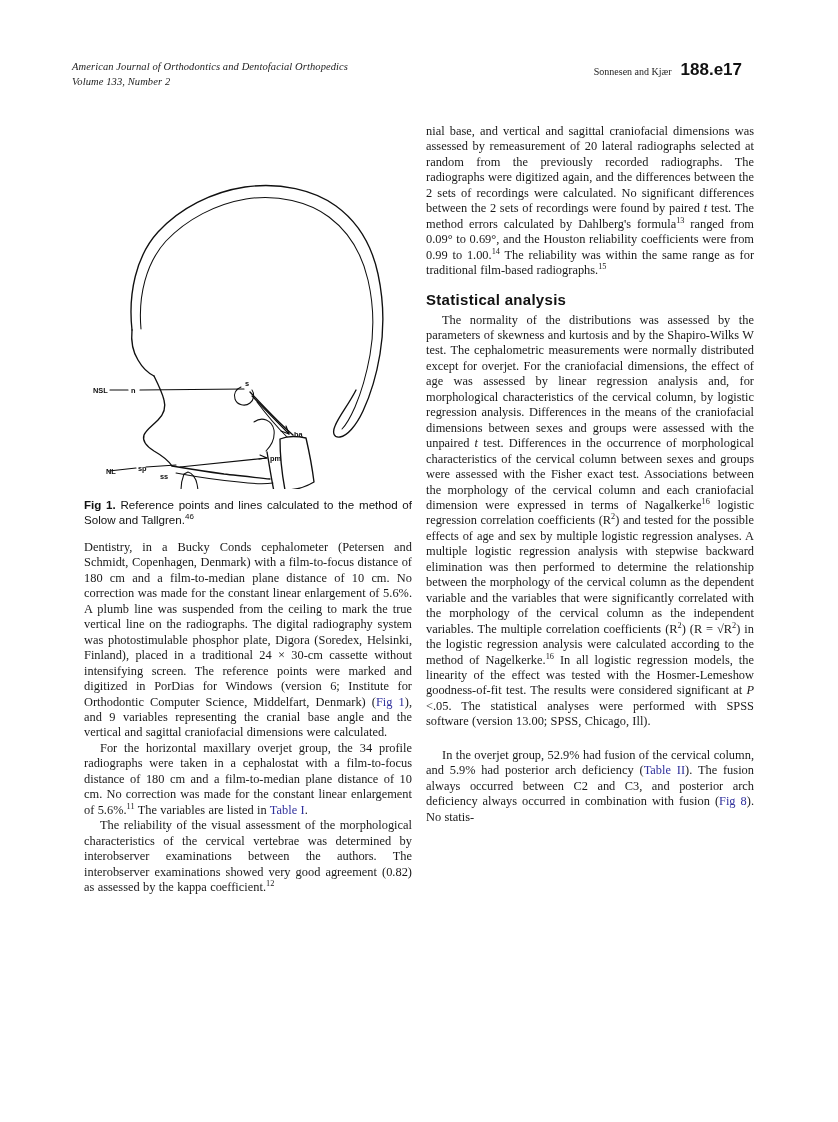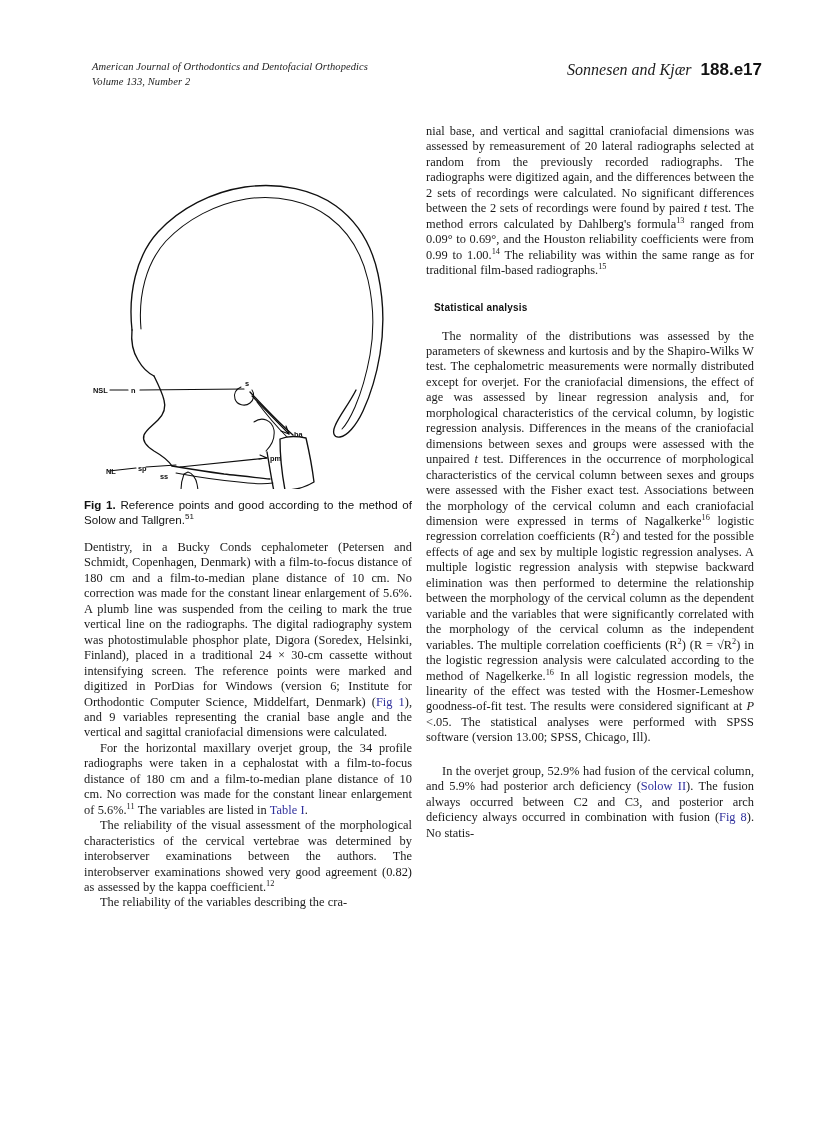--- a/index.html
+++ b/index.html
@@ -12,21 +12,21 @@
     height: 1122px;
     position: relative;
     font-family: "Liberation Serif", "DejaVu Serif", serif;
     color: #1a1a1a;
     overflow: hidden;
   }
 
   
   #running-head {
     position: absolute;
-    left: 92px;
+    left: 72px;
     top: 60px;
     width: 670px;
     height: 36px;
   }
   .rh-left {
     position: absolute;
     left: 0;
     top: 0;
     font-style: italic;
     font-size: 10.5px;
@@ -37,22 +37,21 @@
   }
   .rh-left .vol-num {
   }
   .rh-right {
     position: absolute;
     right: 0;
     top: 0;
     white-space: nowrap;
   }
   .rh-authors {
-    font-style: italic;
-    font-size: 16px;
+    font-size: 10px;
     color: #1c1c1c;
   }
   .rh-page {
     font-family: "Liberation Sans", "DejaVu Sans", sans-serif;
     font-weight: bold;
     font-size: 17px;
     color: #111;
     margin-left: 9px;
   }
 
@@ -91,24 +90,24 @@
     text-decoration: none;
   }
   sup.ref {
     font-size: 8.3px;
     vertical-align: super;
     line-height: 0;
   }
   i.math { font-style: italic; }
 
   h3.sec-head {
-    margin: 8px;
+    margin: 0;
     font-family: "Liberation Sans", "DejaVu Sans", sans-serif;
     font-weight: bold;
-    font-size: 10px;
+    font-size: 15px;
     line-height: 16px;
     color: #111;
     letter-spacing: 0.02em;
   }
   h3.sec-head.caps { letter-spacing: 0.03em; }
 
   .gap-sec   { height: 13px; }
   .gap-small { height: 5px; }
 
   
@@ -296,40 +295,39 @@
           <text class="ceph-label" x="186" y="337">pm</text>
           <text class="ceph-label small" x="111" y="379">li</text>
           <text class="ceph-label small" x="86" y="401">is</text>
           <text class="ceph-label small" x="86" y="421">sm</text>
           <text class="ceph-label small" x="86" y="440">pg</text>
           <text class="ceph-label small" x="112" y="455">gn</text>
           <text class="ceph-label" x="24" y="474">ML</text>
         </g>
       </svg>
       <figcaption class="fig-caption">
-        <span class="fig-label">Fig 1.</span><span> Reference points and good according to the method of Solow and Tallgren.</span><sup class="ref">51</sup>
+        <span class="fig-label">Fig 1.</span><span> Reference points and lines calculated to the method of Solow and Tallgren.</span><sup class="ref">46</sup>
       </figcaption>
     </figure>
 
     <div class="gap-sec"></div>
 
     <div id="left-paragraphs">
         <p class="body noindent">Dentistry, in a Bucky Conds cephalometer (Petersen and Schmidt, Copenhagen, Denmark) with a film-to-focus distance of 180 cm and a film-to-median plane distance of 10 cm. No correction was made for the constant linear enlargement of 5.6%. A plumb line was suspended from the ceiling to mark the true vertical line on the radiographs. The digital radiography system was photostimulable phosphor plate, Digora (Soredex, Helsinki, Finland), placed in a traditional 24 × 30-cm cassette without intensifying screen. The reference points were marked and digitized in PorDias for Windows (version 6; Institute for Orthodontic Computer Science, Middelfart, Denmark) (<a class="xref" href="#">Fig 1</a>), and 9 variables representing the cranial base angle and the vertical and sagittal craniofacial dimensions were calculated.</p>
         <p class="body">For the horizontal maxillary overjet group, the 34 profile radiographs were taken in a cephalostat with a film-to-focus distance of 180 cm and a film-to-median plane distance of 10 cm. No correction was made for the constant linear enlargement of 5.6%.<sup class="ref">11</sup> The variables are listed in <a class="xref" href="#">Table I</a>.</p>
         <p class="body">The reliability of the visual assessment of the morphological characteristics of the cervical vertebrae was determined by interobserver examinations between the authors. The interobserver examinations showed very good agreement (0.82) as assessed by the kappa coefficient.<sup class="ref">12</sup></p>
-        <p class="body">The reliability of the variables describing the cra-</p>
       </div>
   </div>
 
   <div class="col" id="col-right">
     <div id="right-blocks">
         <p class="body noindent">nial base, and vertical and sagittal craniofacial dimensions was assessed by remeasurement of 20 lateral radiographs selected at random from the previously recorded radiographs. The radiographs were digitized again, and the differences between the 2 sets of recordings were calculated. No significant differences between the 2 sets of recordings were found by paired <i class="math">t</i> test. The method errors calculated by Dahlberg's formula<sup class="ref">13</sup> ranged from 0.09° to 0.69°, and the Houston reliability coefficients were from 0.99 to 1.00.<sup class="ref">14</sup> The reliability was within the same range as for traditional film-based radiographs.<sup class="ref">15</sup></p>
         <div class="gap-sec"></div>
         <h3 class="sec-head">Statistical analysis</h3>
         <div class="gap-small"></div>
         <p class="body">The normality of the distributions was assessed by the parameters of skewness and kurtosis and by the Shapiro-Wilks W test. The cephalometric measurements were normally distributed except for overjet. For the craniofacial dimensions, the effect of age was assessed by linear regression analysis and, for morphological characteristics of the cervical column, by logistic regression analysis. Differences in the means of the craniofacial dimensions between sexes and groups were assessed with the unpaired <i class="math">t</i> test. Differences in the occurrence of morphological characteristics of the cervical column between sexes and groups were assessed with the Fisher exact test. Associations between the morphology of the cervical column and each craniofacial dimension were expressed in terms of Nagalkerke<sup class="ref">16</sup> logistic regression correlation coefficients (R<sup class="ref">2</sup>) and tested for the possible effects of age and sex by multiple logistic regression analyses. A multiple logistic regression analysis with stepwise backward elimination was then performed to determine the relationship between the morphology of the cervical column as the dependent variable and the variables that were significantly correlated with the morphology of the cervical column as the independent variables. The multiple correlation coefficients (R<sup class="ref">2</sup>) (R = √R<sup class="ref">2</sup>) in the logistic regression analysis were calculated according to the method of Nagelkerke.<sup class="ref">16</sup> In all logistic regression models, the linearity of the effect was tested with the Hosmer-Lemeshow goodness-of-fit test. The results were considered significant at <i class="math">P</i> &lt;.05. The statistical analyses were performed with SPSS software (version 13.00; SPSS, Chicago, Ill).</p>
         <div class="gap-sec"></div>
         <div class="gap-small"></div>
-        <p class="body">In the overjet group, 52.9% had fusion of the cervical column, and 5.9% had posterior arch deficiency (<a class="xref" href="#">Solow II</a>). The fusion always occurred between C2 and C3, and posterior arch deficiency always occurred in combination with fusion (<a class="xref" href="#">Fig 8</a>). No statis-</p>
+        <p class="body">In the overjet group, 52.9% had fusion of the cervical column, and 5.9% had posterior arch deficiency (<a class="xref" href="#">Table II</a>). The fusion always occurred between C2 and C3, and posterior arch deficiency always occurred in combination with fusion (<a class="xref" href="#">Fig 8</a>). No statis-</p>
       </div>
   </div>
 
 </div>
 
 </body></html>

